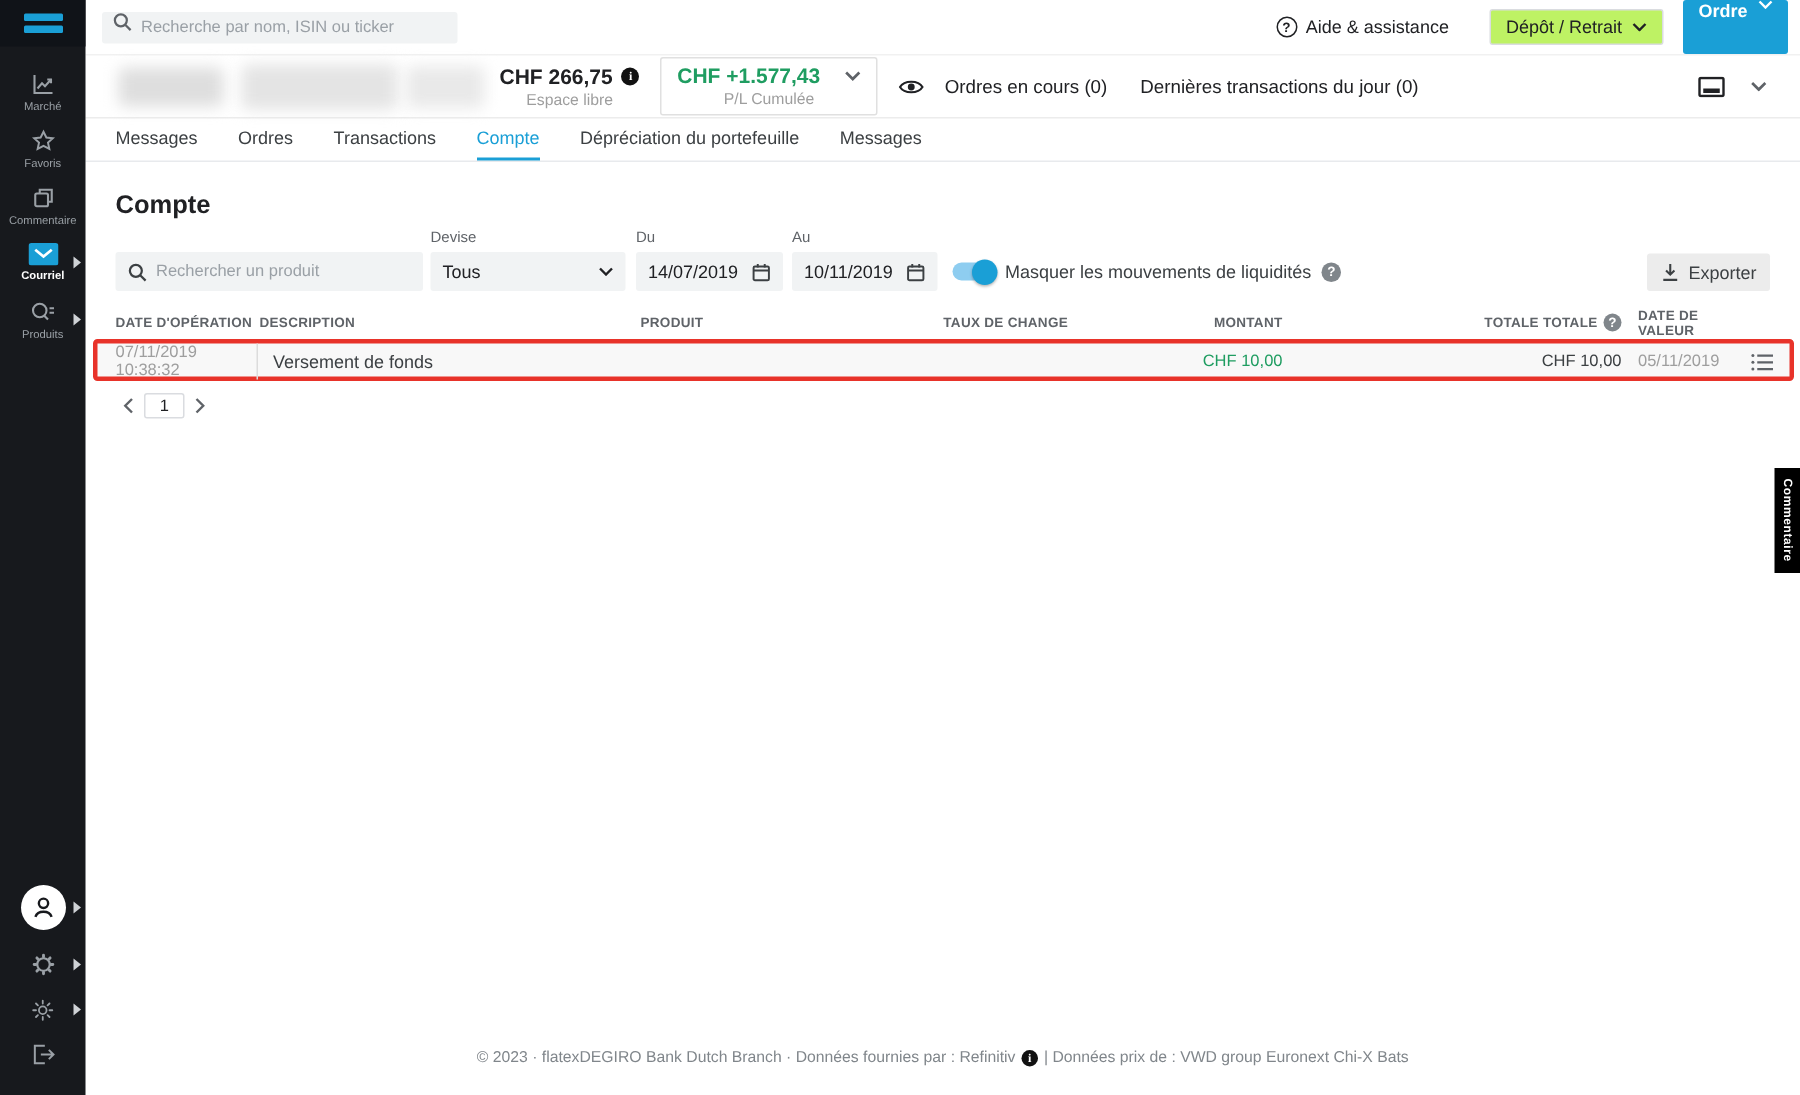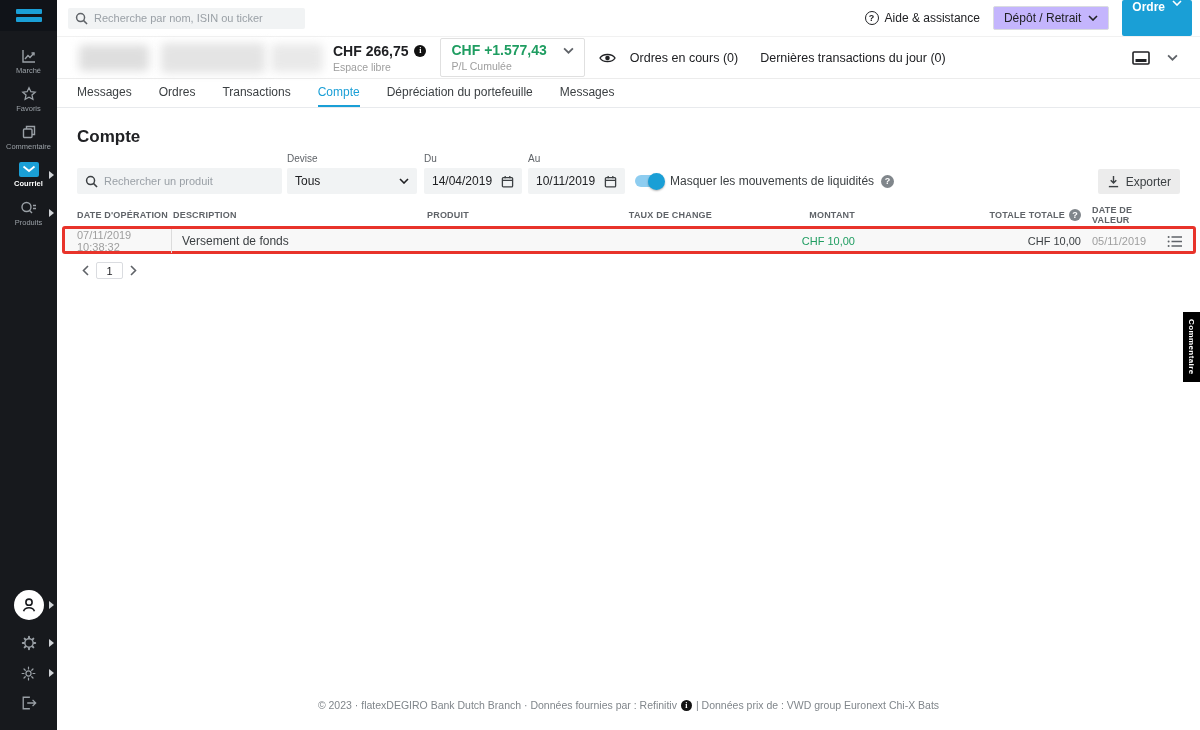--- a/index.html
+++ b/index.html
@@ -23,30 +23,30 @@
   .sub-arrow { position: absolute; right: 3px; top: 50%; margin-top: -4px; width: 0; height: 0;
     border-left: 5px solid #cfd2d6; border-top: 4px solid transparent; border-bottom: 4px solid transparent; }
   .sidebar-bottom { position: absolute; bottom: 12px; left: 0; width: 57px; display: flex; flex-direction: column; align-items: center; }
   .avatar { width: 30px; height: 30px; border-radius: 50%; background: #fff; display: flex; align-items: center; justify-content: center; position: relative; cursor: pointer; }
   .btm-item { position: relative; width: 57px; height: 30px; display: flex; align-items: center; justify-content: center; cursor: pointer; }
   .btm-item.avatar-row { height: 36px; margin-bottom: 5px; }
   
   .main { margin-left: 57px; height: 730px; position: relative; background: #fff; }
   
   .topbar { height: 36px; display: flex; align-items: center; padding: 0 8px 0 11px; background: #fff; }
-  .search-box { width: 237px; height: 21px; background: #f1f3f4; border-radius: 2px; display: flex; align-items: center; padding: 0 7px; gap: 6px; }
+  .search-box { width: 237px; height: 21px; background: #f1f3f4; border-radius: 2px; display: flex; padding: 0 7px; gap: 6px; }
   .search-box input { border: 0; background: transparent; outline: none; font-size: 11px; color: #202124; width: 100%; font-family: "Liberation Sans", sans-serif; }
   .search-box input::placeholder { color: #9aa0a6; }
   .topbar-right { margin-left: auto; display: flex; align-items: center; gap: 13px; }
   .help-link { display: flex; align-items: center; gap: 6px; font-size: 12px; color: #202124; cursor: pointer; }
   .circle-q { width: 14px; height: 14px; border-radius: 50%; border: 1.3px solid #202124; font-size: 9px; font-weight: bold; display: flex; align-items: center; justify-content: center; }
-  .btn-outline { height: 24px; border: 1px solid #dadce0; background: #c4b5fd; border-radius: 2px; display: flex; align-items: center; gap: 7px; padding: 0 10px; font-size: 12px; color: #202124; cursor: pointer; }
+  .btn-outline { height: 24px; border: 1px solid #dadce0; background: #bef264; border-radius: 2px; display: flex; align-items: center; gap: 7px; padding: 0 10px; font-size: 12px; color: #202124; cursor: pointer; margin-left: 14px; }
   .btn-primary { height: 36px; background: #1a9fd6; border-radius: 2px; display: flex; align-items: flex-start; gap: 7px; padding: 0 10px; font-size: 12px; color: #fff; font-weight: bold; cursor: pointer; }
   
-  .header-strip { height: 43px; border-top: 1px solid #f1f1f1; border-bottom: 1px solid #ececec; display: flex; align-items: center; padding-left: 18px; }
+  .header-strip { height: 43px; border-top: 1px solid #f1f1f1; border-bottom: 1px solid #ececec; display: flex; align-items: center; padding-left: 18px; text-align: center; }
   .blur-zone { width: 252px; height: 34px; position: relative; margin-right: 6px; }
   .blur-blob { position: absolute; filter: blur(5px); background: #dedede; border-radius: 4px; }
   .metric { display: flex; flex-direction: column; justify-content: center; }
   .metric-top { display: flex; align-items: center; gap: 6px; }
   .metric-value { font-size: 14px; font-weight: bold; color: #202124; }
   .metric-label { font-size: 10.5px; color: #9e9e9e; margin-top: 2px; }
   .info-dot { width: 12px; height: 12px; border-radius: 50%; background: #111; color: #fff; font-size: 8px; font-weight: bold; display: inline-flex; align-items: center; justify-content: center; font-family: "Liberation Serif", serif; }
   .pl-box { margin-left: 14px; border: 1px solid #e0e0e0; border-radius: 2px; padding: 3px 10px 4px 10px; display: flex; flex-direction: column; }
   .pl-top { display: flex; align-items: center; gap: 16px; }
   .pl-value { font-size: 14px; font-weight: bold; color: #1f9d61; }
@@ -305,21 +305,21 @@
       <div class="control spread">
         <span>Tous</span>
         <svg width="10" height="6" viewBox="0 0 10 6" fill="none" stroke="#202124" stroke-width="1.6">
             <path d="M1 1l4 4 4-4"></path>
           </svg>
       </div>
     </div>
     <div class="field w-du">
       <span class="field-label">Du</span>
       <div class="control spread">
-        <span>14/04/2019</span>
+        <span>14/07/2019</span>
         <svg width="13" height="13" viewBox="0 0 14 14" fill="none" stroke="#3c4043" stroke-width="1.4">
           <rect x="1.5" y="2.8" width="11" height="10" rx="1"></rect>
             <path d="M1.5 5.8h11M4.5 1v2.6M9.5 1v2.6"></path>
         </svg>
       </div>
     </div>
     <div class="field w-au">
       <span class="field-label">Au</span>
       <div class="control spread">
         <span>10/11/2019</span>

